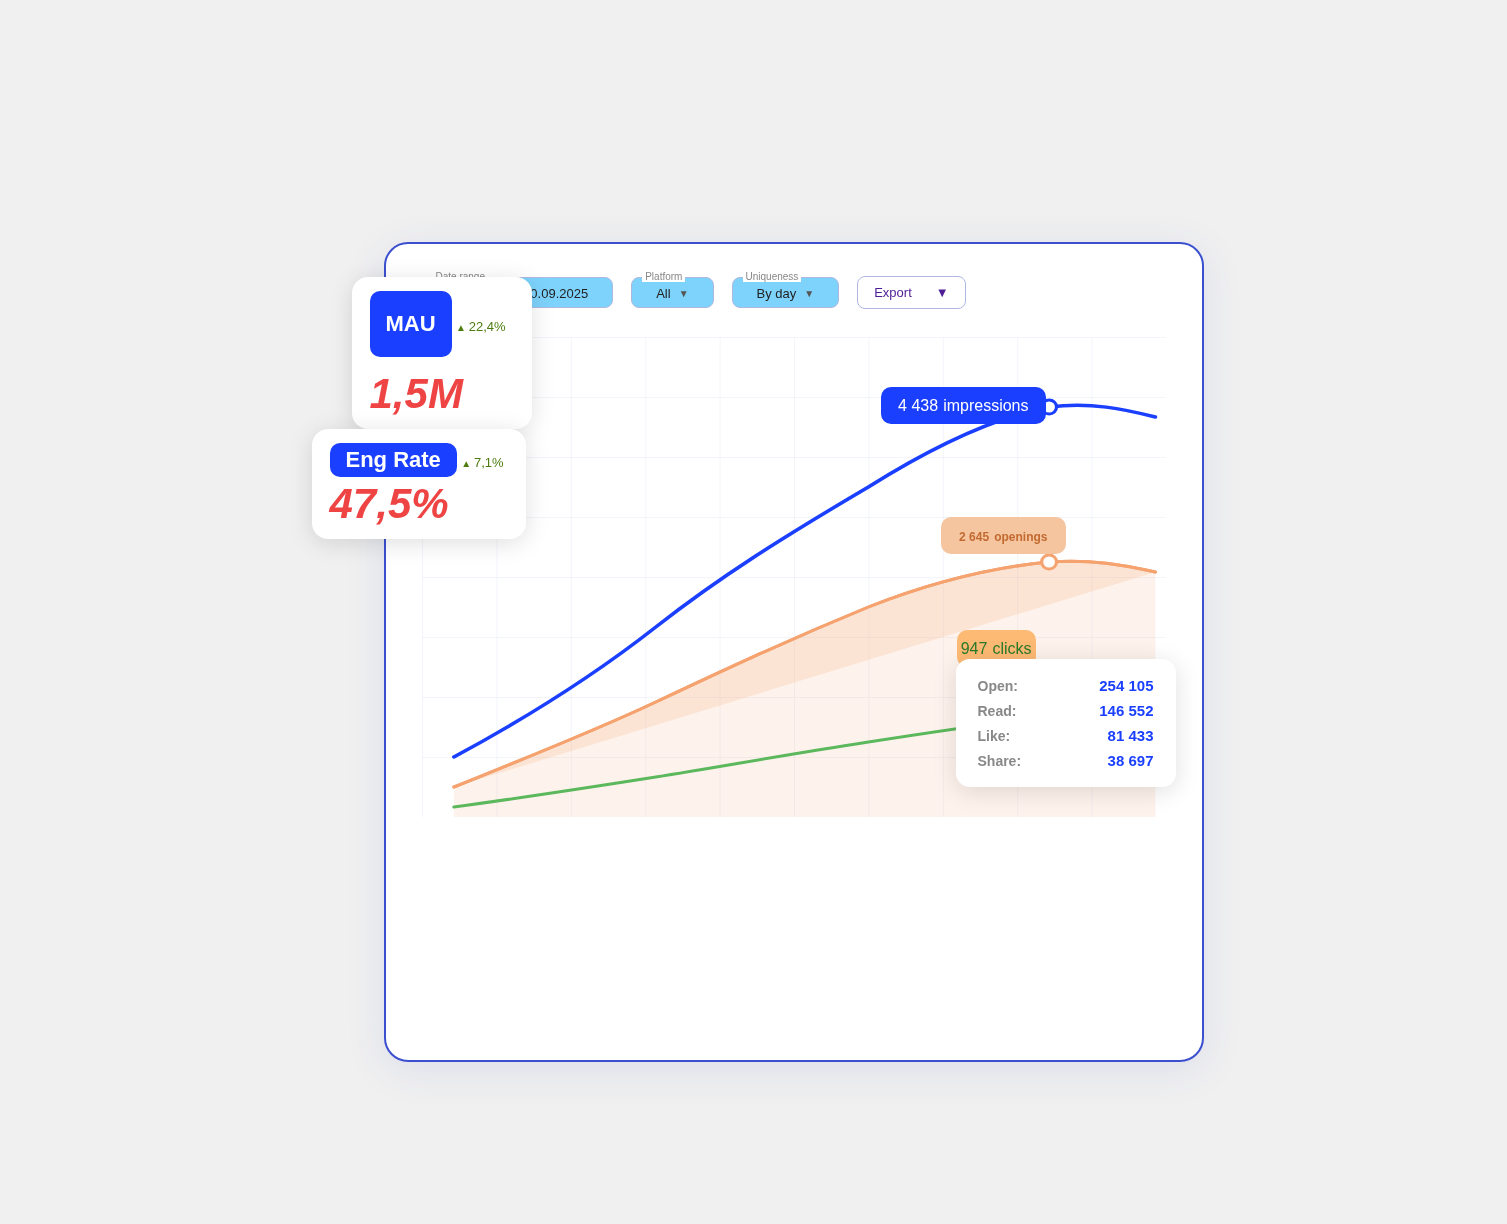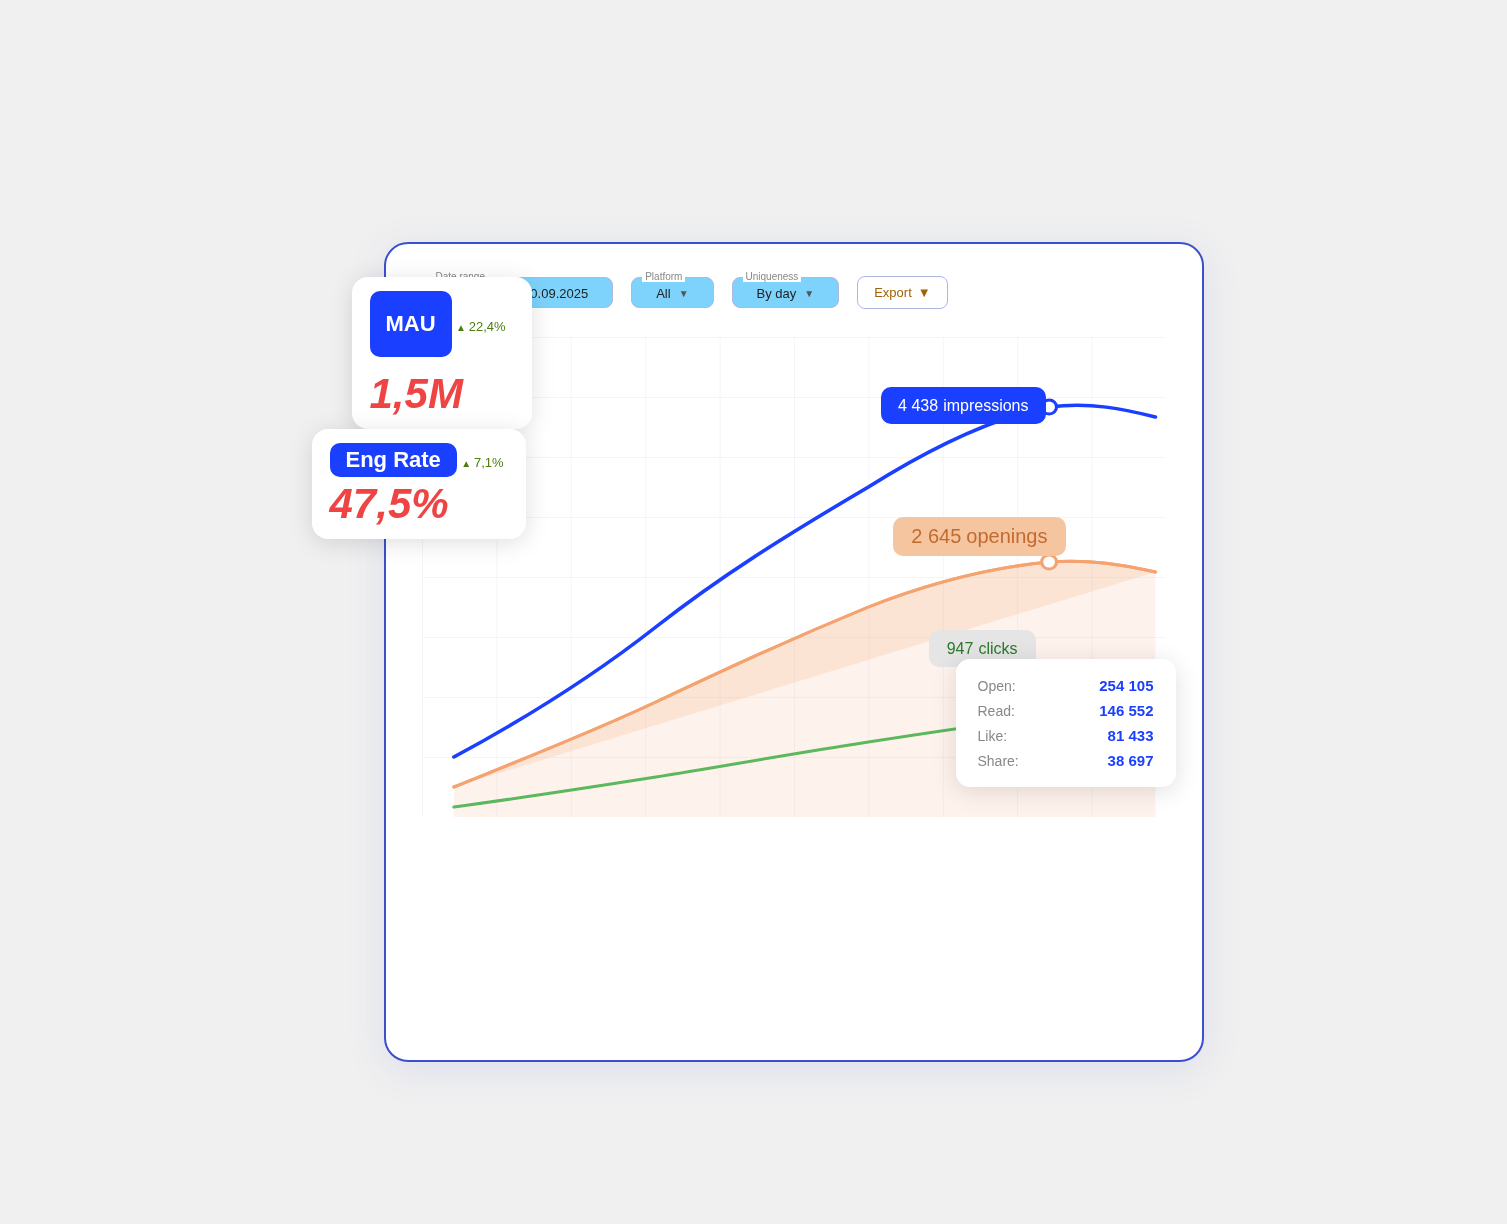--- a/index.html
+++ b/index.html
@@ -77,26 +77,26 @@
     .chevron {
       font-size: 10px;
       color: #555;
     }
 
     .export-btn {
       border: 1.5px solid #b0b8e0;
       border-radius: 8px;
       padding: 8px 16px;
       font-size: 13px;
-      color: #a16207;
+      color: #4c1d95;
       background: #fff;
       cursor: pointer;
       display: flex;
       align-items: center;
-      gap: 6px;
+      gap: 24px;
     }
 
     
     .chart-area {
       position: relative;
       width: 100%;
       height: 480px;
     }
 
     
@@ -216,32 +216,32 @@
       color: #c26a30;
       border-radius: 10px;
       padding: 8px 18px;
       font-size: 18px;
       font-weight: 700;
       white-space: nowrap;
       z-index: 10;
     }
 
     .openings-badge span {
-      font-weight: 400;
-      font-size: 20px;
+      font-weight: 700;
+      font-size: 12px;
     }
 
     .clicks-badge {
       position: absolute;
       bottom: 150px;
       right: 130px;
-      background: #e5e5e5;
+      background: #fdba74;
       color: #2a7a2a;
       border-radius: 10px;
-      padding: 8px 18px;
+      padding: 8px 4px;
       font-size: 18px;
       font-weight: 700;
       white-space: nowrap;
       z-index: 10;
     }
 
     .clicks-badge span {
       font-weight: 400;
       font-size: 16px;
     }
@@ -265,20 +265,21 @@
       align-items: center;
       margin-bottom: 8px;
       font-size: 15px;
     }
 
     .stats-row:last-child { margin-bottom: 0; }
 
     .stats-label {
       color: #888;
       font-size: 14px;
+      font-weight: bold;
     }
 
     .stats-value {
       color: #1a3fff;
       font-weight: 700;
       font-size: 15px;
     }
 
     
     .chart-svg {

